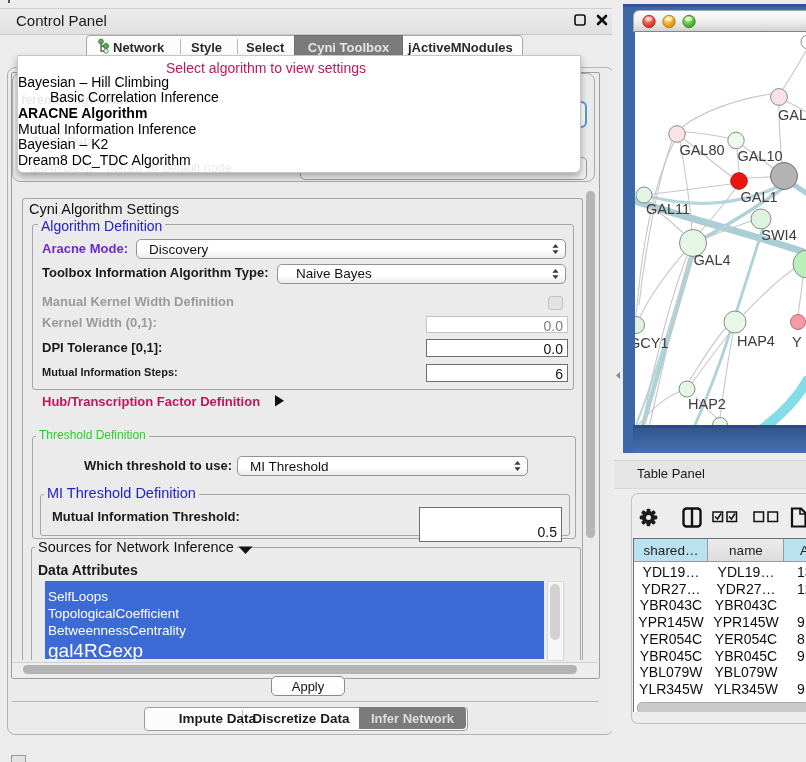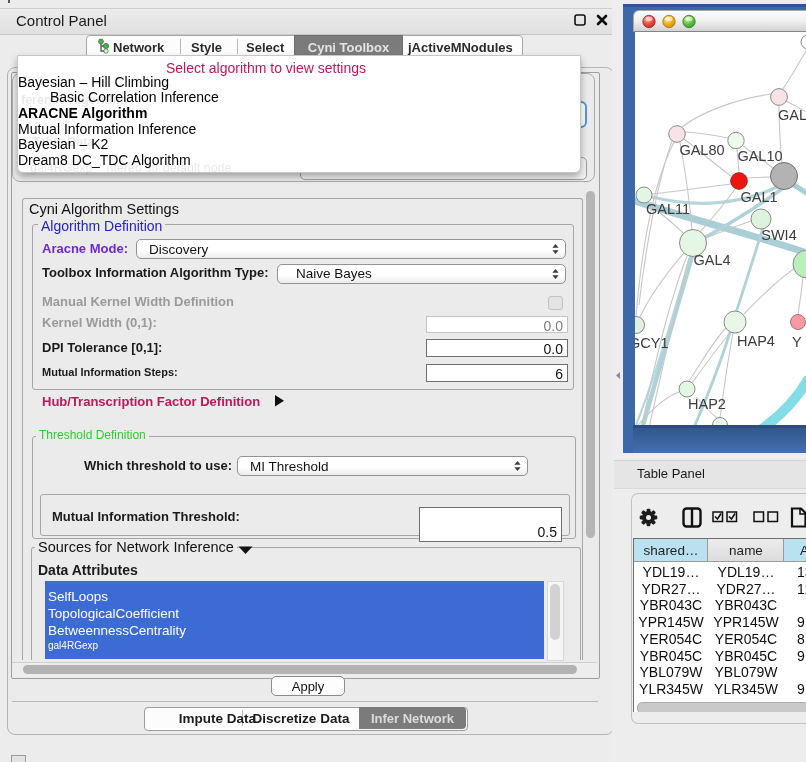--- a/index.html
+++ b/index.html
@@ -102,36 +102,37 @@
 
   <div class="lbl" style="left:84px;top:457.8px;width:148px;text-align:right;font-size:13px;font-weight:bold;color:#1a1a1a;">Which threshold to use:</div>
   <div class="combo" style="left:237px;top:456px;width:291px;height:20px;box-sizing:border-box;">
     <svg class="ar" viewBox="0 0 9 10">
         <path d="M4.5 0 L7.6 3.8 L1.4 3.8 Z M4.5 10 L7.6 6.2 L1.4 6.2 Z" fill="#3a3a3a"></path>
       </svg>
   </div>
   <div class="lbl" style="left:250px;top:458.5px;font-size:13.5px;color:#111;">MI Threshold</div>
 
   <div class="grp" style="left:40px;top:494px;width:528px;height:40px;"></div>
+  <div class="gtitle" style="left:44px;top:484.5px;font-size:14.5px;color:#2222cc;">MI Threshold Definition</div>
   <div class="lbl" style="left:52px;top:508.5px;font-size:13px;font-weight:bold;color:#1a1a1a;">Mutual Information Threshold:</div>
   <div class="tfield" style="left:419px;top:507px;width:137px;height:17px;border:1.5px solid #6e6e6e;padding:16px 4px 0 0;">0.5</div>
 
   <div class="abs" style="left:31px;top:547px;width:548px;height:112px;border:1px solid #a6a6a6;border-bottom:none;border-radius:3px 3px 0 0;"></div>
   <div class="gtitle" style="left:35px;top:539px;font-size:14.5px;color:#111;">Sources for Network Inference</div>
   <svg class="abs" style="left:238px;top:545px;" width="15" height="10" viewBox="0 0 15 10">
       <path d="M0.5 1.5 L14.5 1.5 L7.5 9 Z" fill="#111"></path>
     </svg>
 
   <div class="lbl" style="left:38px;top:561.5px;font-size:14px;font-weight:bold;color:#1a1a1a;">Data Attributes</div>
 
   <div class="abs" style="left:45px;top:581px;width:499px;height:78px;background:#3d6bd5;"></div>
   <div class="lbl" style="left:48px;top:589px;font-size:13.5px;color:#fff;">SelfLoops</div>
   <div class="lbl" style="left:48px;top:606px;font-size:13.5px;color:#fff;">TopologicalCoefficient</div>
   <div class="lbl" style="left:48px;top:623px;font-size:13.5px;color:#fff;">BetweennessCentrality</div>
-  <div class="lbl" style="left:48px;top:640px;font-size:10px;color:#fff;">gal4RGexp</div>
+  <div class="lbl" style="left:48px;top:640px;font-size:19px;color:#fff;">gal4RGexp</div>
 
   <div class="abs" style="left:547px;top:581px;width:15px;height:78px;background:#f6f6f6;border:1px solid #d8d8d8;"></div>
   <div class="abs" style="left:549.5px;top:584px;width:10px;height:56px;background:#d2d2d2;border-radius:5px;"></div>
 
   <div class="abs" style="left:585.5px;top:191px;width:9px;height:347px;background:#b5b5b5;border-radius:5px;"></div>
 
   <div class="abs" style="left:12px;top:662px;width:585px;height:14px;background:#ededed;border-top:1px solid #d0d0d0;"></div>
   <div class="abs" style="left:23px;top:664.5px;width:554px;height:9px;background:#b3b3b3;border-radius:5px;"></div>
 
   <div class="abs" style="left:271px;top:676px;width:74px;height:19.5px;background:#fdfdfd;border:1.5px solid #8b8b8b;border-radius:5px;box-sizing:border-box;"></div>

